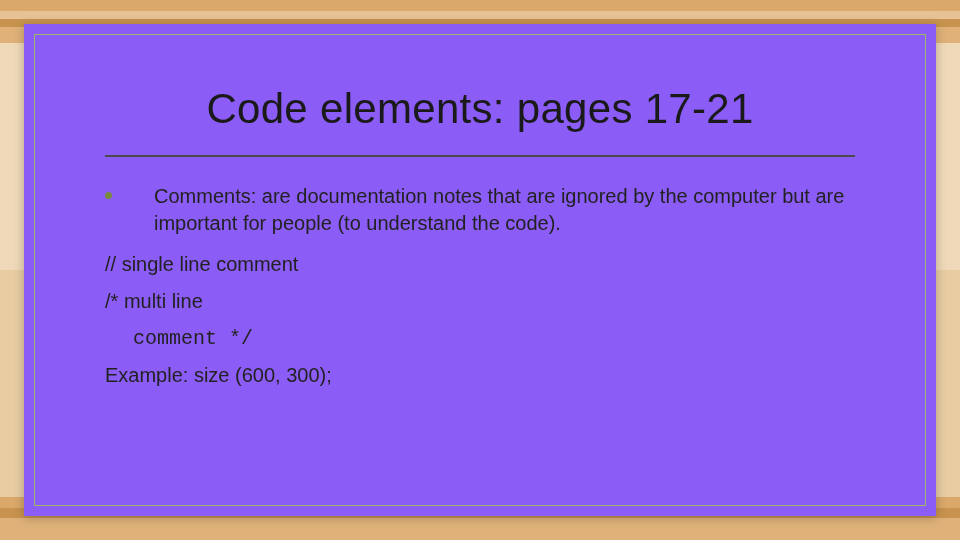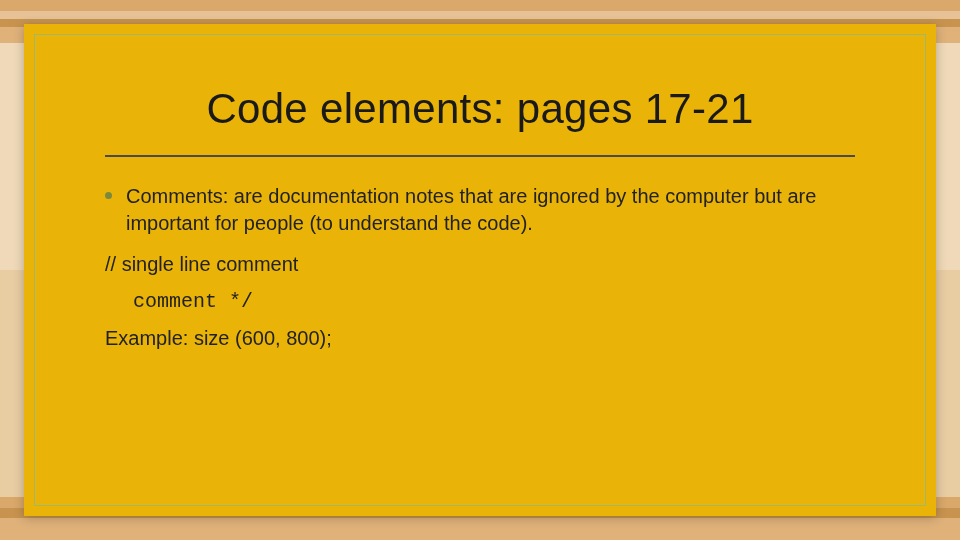--- a/index.html
+++ b/index.html
@@ -17,21 +17,21 @@
       #e0b27a 96%, #e0b27a 100%);
     font-family: Arial, Helvetica, sans-serif;
     position: relative;
   }
   .slide-card {
     position: absolute;
     top: 24px;
     left: 24px;
     right: 24px;
     bottom: 24px;
-    background: #eab308;
+    background: #8b5cf6;
     box-shadow: 0 2px 10px rgba(0,0,0,0.25);
   }
   .inner-border {
     position: absolute;
     top: 10px;
     left: 10px;
     right: 10px;
     bottom: 10px;
     border: 1.5px solid #9fb86a;
     padding: 40px 70px 30px 70px;
@@ -45,21 +45,21 @@
     margin-bottom: 22px;
     letter-spacing: 0.3px;
   }
   .rule {
     height: 2px;
     background: #4a4a4a;
     width: 100%;
     margin-bottom: 26px;
   }
   .content { font-size: 20px; color: #222; line-height: 1.35; }
-  .bullet-row { display: flex; align-items: flex-start; margin-bottom: 14px; }
+  .bullet-row { display: flex; align-items: flex-start; margin-bottom: 14px; gap: 28px; }
   .bullet-dot {
     width: 7px; height: 7px; background: #7a8a3d; border-radius: 50%;
     margin-top: 9px; margin-right: 14px; flex-shrink: 0;
   }
   .bullet-text { flex: 1; }
   .line { margin-bottom: 10px; }
   .indent { padding-left: 28px; font-family: Liberation Mono, monospace; }
 </style>
 </head>
 <body>
@@ -71,19 +71,20 @@
     <div class="rule"></div>
 
     <div class="content">
 
       <div class="bullet-row">
         <span class="bullet-dot"></span>
         <span class="bullet-text">Comments: are documentation notes that are ignored by the computer but are important for people (to understand the code).</span>
       </div>
 
       <div class="line">// single line comment</div>
+      <div class="line">/*  multi line</div>
       <div class="line indent">comment */</div>
-      <div class="line">Example: size (600, 800);</div>
+      <div class="line">Example: size (600, 300);</div>
 
     </div>
 
   </div>
 </div>
 
 </body></html>

